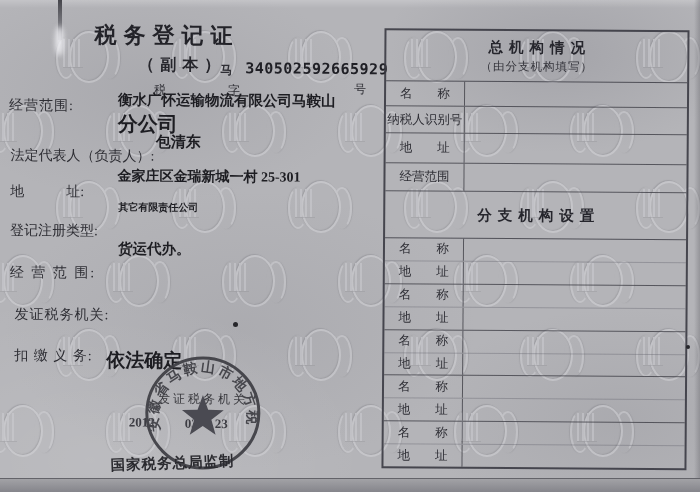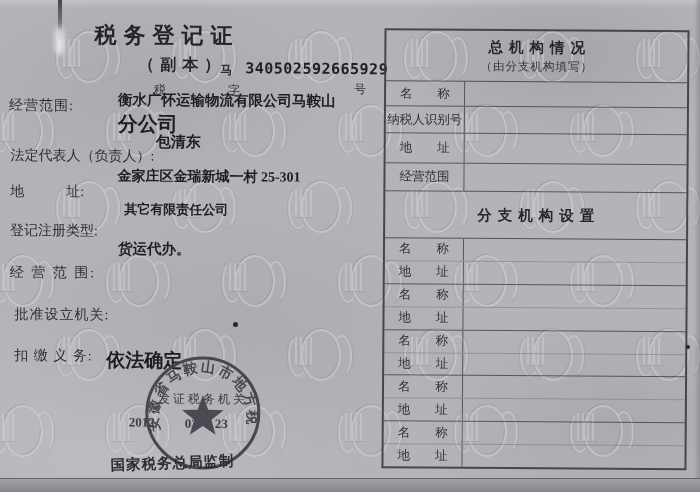--- a/index.html
+++ b/index.html
@@ -35,21 +35,21 @@
   #taxChar1{left:153px;top:83px;font-size:12px;}
   #taxChar2{left:227px;top:83px;font-size:12px;}
   #taxChar3{left:353px;top:81px;font-size:12px;}
   #lblTaxpayer{left:8px;top:99px;font-size:14px;letter-spacing:1px;}
   #valTaxpayer1{left:117px;top:92px;font-size:14.5px;}
   #valTaxpayer2{left:117px;top:112px;font-size:20px;}
   #valLegal{left:155px;top:134px;font-size:15px;}
   #lblLegal{left:10px;top:149px;font-size:14px;}
   #valAddress{left:117px;top:169px;font-size:14px;}
   #lblAddress{left:10px;top:185px;font-size:14px;}
-  #valRegType{left:124px;top:202px;font-size:13px;text-align:center;}
+  #valRegType{left:118px;top:202px;font-size:10px;text-align:center;}
   #lblRegType{left:10px;top:224px;font-size:14px;}
   #valScope{left:118px;top:241px;font-size:14.5px;}
   #lblScope{left:10px;top:266px;font-size:14px;letter-spacing:2px;}
   #lblApproval{left:15px;top:308px;font-size:14px;letter-spacing:1px;}
   #lblWithholding{left:15px;top:349px;font-size:14px;letter-spacing:1px;}
   #valWithholding{left:99px;top:349px;font-size:19px;margin-left:8px;}
   #footerText{left:112px;top:455px;font-size:14.5px;font-weight:600;letter-spacing:1px;color:#2b2b30;transform:rotate(-2.5deg);}
   
   #table{position:absolute;left:383px;top:28px;width:305px;height:440px;box-sizing:border-box;
     border:2px solid rgba(58,58,66,.9);display:flex;flex-direction:column;}
@@ -315,21 +315,21 @@
     <div class="txt val" id="valTaxpayer1">衡水广怀运输物流有限公司马鞍山</div>
     <div class="txt val" id="valTaxpayer2">分公司</div>
     <div class="txt val" id="valLegal">包清东</div>
     <div class="txt" id="lblLegal">法定代表人（负责人）:</div>
     <div class="txt val" id="valAddress">金家庄区金瑞新城一村 25-301</div>
     <div class="txt" id="lblAddress">地　　　址:</div>
     <div class="txt val" id="valRegType">其它有限责任公司</div>
     <div class="txt" id="lblRegType">登记注册类型:</div>
     <div class="txt" id="lblScope">经 营 范 围:</div>
     <div class="txt val" id="valScope">货运代办。</div>
-    <div class="txt" id="lblApproval">批准设立机关:</div>
+    <div class="txt" id="lblApproval">发证税务机关:</div>
     <div class="txt" id="lblWithholding">扣 缴 义 务:</div>
     <div class="txt val" id="valWithholding">依法确定</div>
 
     <svg id="stamp" width="156" height="126" viewBox="0 0 156 126">
       <text x="78" y="52" text-anchor="middle" font-size="12" letter-spacing="3" fill="#2c2c31">发证税务机关</text>
       <text x="4" y="76" font-size="13" font-weight="bold" fill="#33333a">2012</text>
       <text x="60" y="77" font-size="13" font-weight="bold" fill="#33333a">03</text>
       <text x="90" y="77" font-size="13" font-weight="bold" fill="#33333a">23</text>
       <ellipse cx="78" cy="62" rx="56" ry="55" fill="none" stroke="#3e3e44" stroke-width="3"></ellipse>
       <defs>

